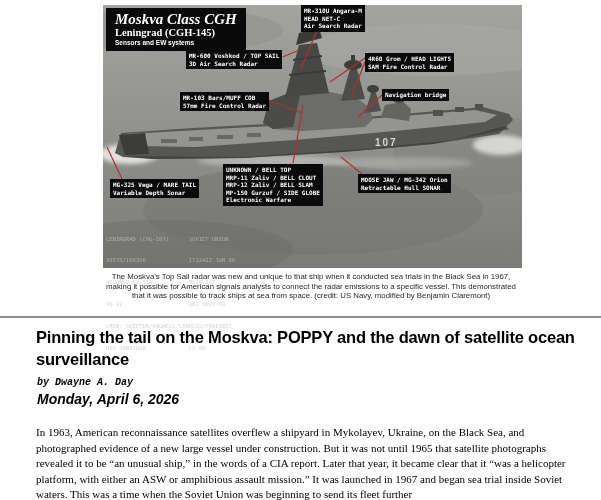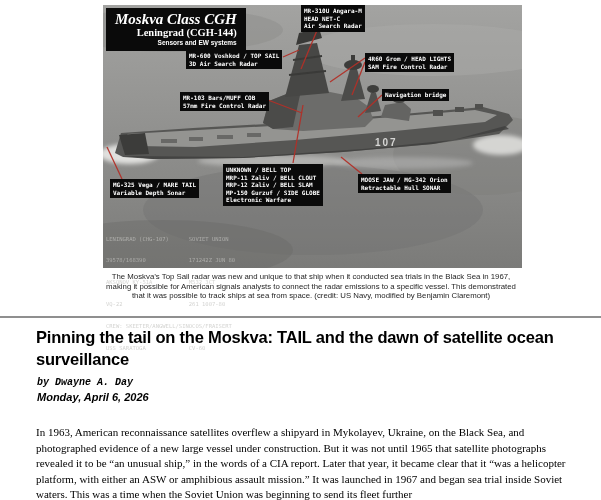--- a/index.html
+++ b/index.html
@@ -9,21 +9,21 @@
   
   .photo{position:absolute;left:103px;top:5px;width:419px;height:263px;background:#8e8e8c;}
   .photo svg.base{position:absolute;left:0;top:0;z-index:0;}
   .photo svg.leaders{position:absolute;left:0;top:0;z-index:2;pointer-events:none;}
 
   .lbl{position:absolute;z-index:3;background:#0a0a0a;color:#fff;
        font-family:"DejaVu Sans Mono",monospace;font-size:6px;line-height:7.5px;
        font-weight:bold;padding:2px 3px;white-space:nowrap;}
 
   .title-box{position:absolute;left:3px;top:3px;z-index:3;background:#0a0a0a;color:#fff;
-       text-align:right;padding:3px 9px 4px 9px;}
+       text-align:left;padding:3px 9px 4px 9px;}
   .title-box .t1{font-family:"Liberation Serif",serif;font-style:italic;font-weight:bold;
        font-size:15px;line-height:16px;white-space:nowrap;}
   .title-box .t2{font-family:"Liberation Serif",serif;font-weight:bold;
        font-size:10.5px;line-height:12px;white-space:nowrap;}
   .title-box .t3{font-family:"Liberation Sans",sans-serif;font-weight:bold;
        font-size:6.5px;line-height:8px;white-space:nowrap;}
 
   .photo-meta{position:absolute;left:3px;top:216px;z-index:1;margin:0;
        font-family:"DejaVu Sans Mono",monospace;font-size:5.5px;line-height:7.3px;
        color:#c2c2bf;opacity:.7;white-space:pre;}
@@ -32,21 +32,21 @@
        font-size:7.8px;line-height:9.7px;color:#1f1f1f;text-align:center;}
 
   .rule{position:absolute;left:0;top:316px;width:601px;height:2px;background:#8f8f8f;}
 
   .headline{position:absolute;left:36px;top:327px;width:560px;margin:0;color:#000;
        font-size:16.5px;line-height:21.5px;font-weight:bold;letter-spacing:-0.2px;}
 
   .byline{position:absolute;left:37px;top:377px;font-style:italic;font-weight:bold;
        font-size:10px;color:#000;font-family:Liberation Mono, monospace;}
   .pubdate{position:absolute;left:37px;top:391px;font-style:italic;font-weight:bold;
-       font-size:11px;color:#000;}
+       font-size:14px;color:#000;}
 
   .body-text{position:absolute;left:36px;top:425px;width:549px;margin:0;
        font-family:"Liberation Serif",serif;font-size:11px;line-height:15.6px;color:#000;}
 </style>
 </head>
 <body>
 
 <div class="page">
 
   <div class="photo">
@@ -116,21 +116,21 @@
         <line x1="279" y1="90" x2="255" y2="112"></line>
         <line x1="165" y1="95" x2="199" y2="108"></line>
         <line x1="190" y1="158" x2="200" y2="100"></line>
         <line x1="19" y1="174" x2="4" y2="142"></line>
         <line x1="259" y1="169" x2="238" y2="152"></line>
       </g>
     </svg>
 
     <div class="title-box">
       <div class="t1">Moskva Class CGH</div>
-      <div class="t2">Leningrad (CGH-144)</div>
+      <div class="t2">Leningrad (CGH-145)</div>
       <div class="t3">Sensors and EW systems</div>
     </div>
 
     <div class="lbl" style="left:198px;top:0">
       <div>MR-310U Angara-M</div>
       <div>HEAD NET-C</div>
       <div>Air Search Radar</div>
     </div>
     <div class="lbl" style="left:83px;top:45px">
       <div>MR-600 Voshkod / TOP SAIL</div>
@@ -170,19 +170,19 @@
       <div>VQ-22                    261 1007-80</div>
       <div>CREW: SKEETER/ANGWELL/SINOCOS/FRAISERT</div>
       <div>USS SARATOGA             CV-60</div>
     </div>
   </div>
 
   <div class="caption">The Moskva’s Top Sail radar was new and unique to that ship when it conducted sea trials in the Black Sea in 1967, making it possible for American signals analysts to connect the radar emissions to a specific vessel. This demonstrated that it was possible to track ships at sea from space. (credit: US Navy, modified by Benjamin Claremont)</div>
 
   <div class="rule"></div>
 
-  <h1 class="headline">Pinning the tail on the Moskva: TAIL and the dawn of satellite ocean surveillance</h1>
+  <h1 class="headline">Pinning the tail on the Moskva: POPPY and the dawn of satellite ocean surveillance</h1>
   <div class="byline">by Dwayne A. Day</div>
   <div class="pubdate">Monday, April 6, 2026</div>
 
   <p class="body-text">In 1963, American reconnaissance satellites overflew a shipyard in Mykolayev, Ukraine, on the Black Sea, and photographed evidence of a new large vessel under construction. But it was not until 1965 that satellite photographs revealed it to be “an unusual ship,” in the words of a CIA report. Later that year, it became clear that it “was a helicopter platform, with either an ASW or amphibious assault mission.” It was launched in 1967 and began sea trial inside Soviet waters. This was a time when the Soviet Union was beginning to send its fleet further</p>
 
 </div>
 
 </body></html>

